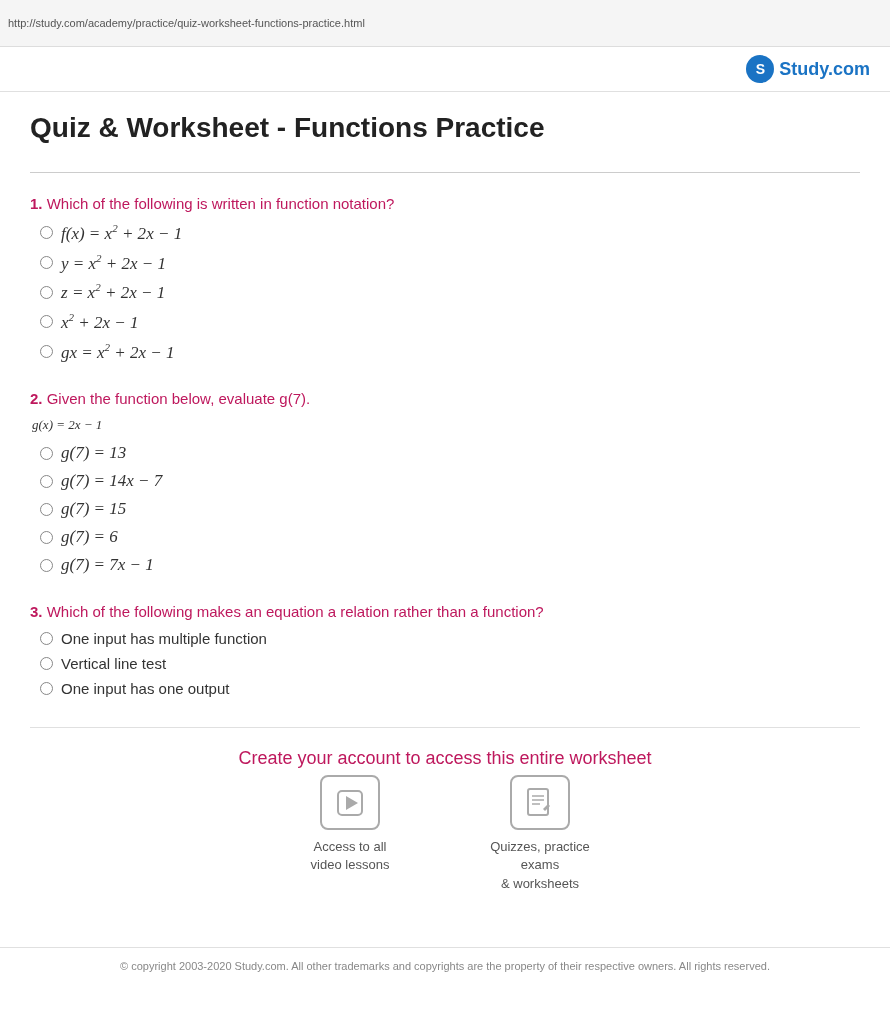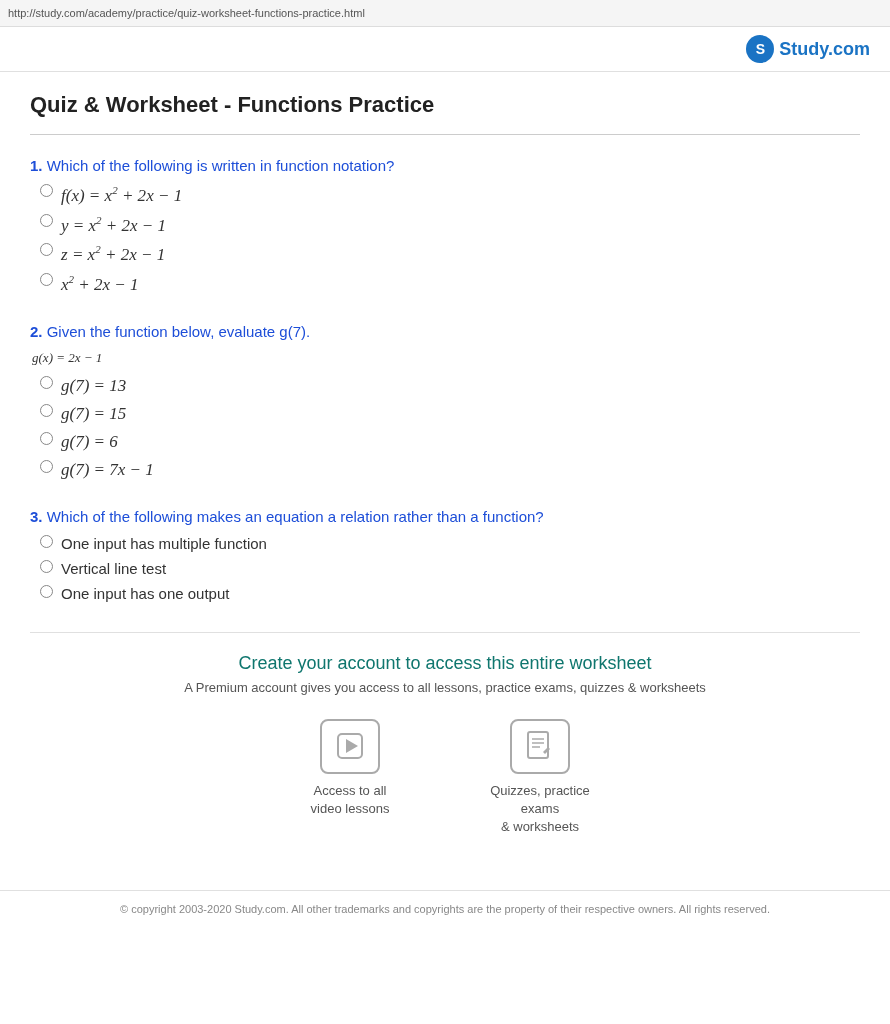--- a/index.html
+++ b/index.html
@@ -7,21 +7,21 @@
       font-family: Arial, sans-serif;
       font-size: 15px;
       color: #333;
       background: #fff;
       width: 890px;
       min-height: 1024px;
     }
     .url-bar {
       font-size: 11px;
       color: #555;
-      padding: 7px 8px;
+      padding: 17px 8px;
       background: #f5f5f5;
       border-bottom: 1px solid #ddd;
     }
     .logo-bar {
       display: flex;
       justify-content: flex-end;
       padding: 8px 20px;
       border-bottom: 1px solid #e0e0e0;
     }
     .logo {
@@ -41,40 +41,41 @@
       align-items: center;
       justify-content: center;
       color: white;
       font-size: 14px;
       font-weight: bold;
     }
     .content {
       padding: 20px 30px 30px 30px;
     }
     .page-title {
-      font-size: 22px;
+      font-size: 28px;
       font-weight: bold;
       color: #222;
-      padding-bottom: 16px;
+      padding-bottom: 28px;
       border-bottom: 1px solid #ccc;
       margin-bottom: 22px;
     }
     .question-block {
       margin-bottom: 28px;
     }
     .question-text {
       font-size: 15px;
-      color: #1d4ed8;
+      color: #be185d;
       margin-bottom: 10px;
     }
     .question-text .q-num {
       font-weight: bold;
     }
     .radio-option {
       display: flex;
+      align-items: center;
       margin: 8px 0 8px 10px;
       gap: 8px;
       font-size: 15px;
     }
     .radio-dot {
       width: 13px;
       height: 13px;
       border: 1.5px solid #888;
       border-radius: 50%;
       display: inline-block;
@@ -98,21 +99,21 @@
       font-family: "Times New Roman", Times, serif;
       font-style: italic;
     }
     .divider-section {
       border-top: 1px solid #e0e0e0;
       margin: 30px 0 20px 0;
       padding-top: 20px;
       text-align: center;
     }
     .cta-link {
-      color: #0f766e;
+      color: #be185d;
       font-size: 18px;
       font-weight: normal;
       text-decoration: none;
       display: block;
       margin-bottom: 6px;
     }
     .cta-sub {
       font-size: 13px;
       color: #555;
       margin-bottom: 24px;
@@ -190,37 +191,45 @@
       <span class="math"><em>y</em> = <em>x</em><sup>2</sup> + 2<em>x</em> − 1</span>
     </div>
     <div class="radio-option">
       <span class="radio-dot"></span>
       <span class="math"><em>z</em> = <em>x</em><sup>2</sup> + 2<em>x</em> − 1</span>
     </div>
     <div class="radio-option">
       <span class="radio-dot"></span>
       <span class="math"><em>x</em><sup>2</sup> + 2<em>x</em> − 1</span>
     </div>
+    <div class="radio-option">
+      <span class="radio-dot"></span>
+      <span class="math"><em>gx</em> = <em>x</em><sup>2</sup> + 2<em>x</em> − 1</span>
+    </div>
   </div>
 
   <div class="question-block">
     <div class="question-text">
       <span class="q-num">2.</span>
       <span>Given the function below, evaluate g(7).</span>
     </div>
     <div class="subtext">
       <em>g</em>(<em>x</em>) = 2<em>x</em> − 1
     </div>
 
     <div class="radio-option">
       <span class="radio-dot"></span>
       <span class="math"><em>g</em>(7) = 13</span>
     </div>
     <div class="radio-option">
       <span class="radio-dot"></span>
+      <span class="math"><em>g</em>(7) = 14<em>x</em> − 7</span>
+    </div>
+    <div class="radio-option">
+      <span class="radio-dot"></span>
       <span class="math"><em>g</em>(7) = 15</span>
     </div>
     <div class="radio-option">
       <span class="radio-dot"></span>
       <span class="math"><em>g</em>(7) = 6</span>
     </div>
     <div class="radio-option">
       <span class="radio-dot"></span>
       <span class="math"><em>g</em>(7) = 7<em>x</em> − 1</span>
     </div>
@@ -241,21 +250,20 @@
       <span>Vertical line test</span>
     </div>
     <div class="radio-option">
       <span class="radio-dot"></span>
       <span>One input has one output</span>
     </div>
   </div>
 
   <div class="divider-section">
     <a class="cta-link">Create your account to access this entire worksheet</a>
-    <div class="cta-sub">A Premium account gives you access to all lessons, practice exams, quizzes &amp; worksheets</div>
 
     <div class="icons-row">
 
       <div class="icon-item">
         <div class="icon-box">
           <svg width="28" height="28" viewBox="0 0 28 28">
             <rect x="2" y="2" width="24" height="24" rx="4" fill="none" stroke="#aaa" stroke-width="2"></rect>
             <polygon points="10,7 22,14 10,21" fill="#aaa"></polygon>
           </svg>
         </div>

